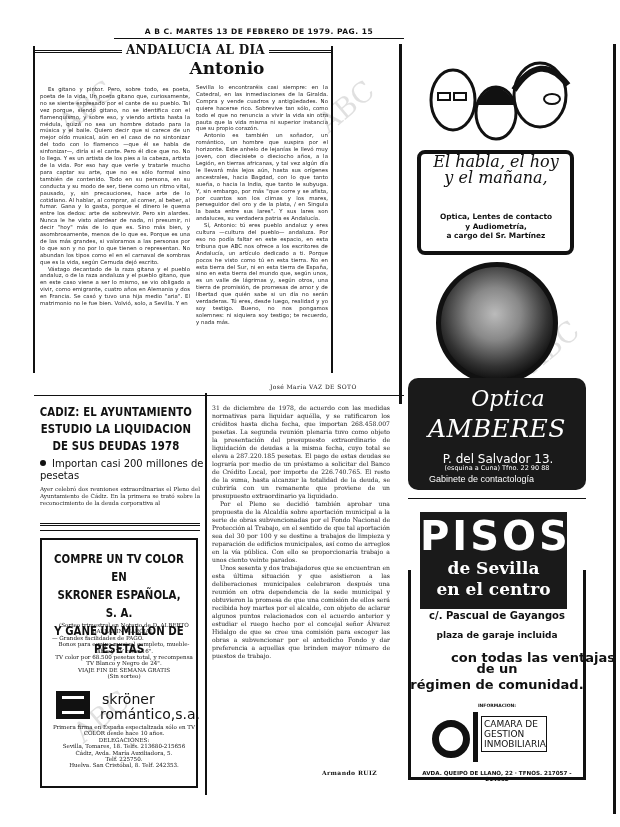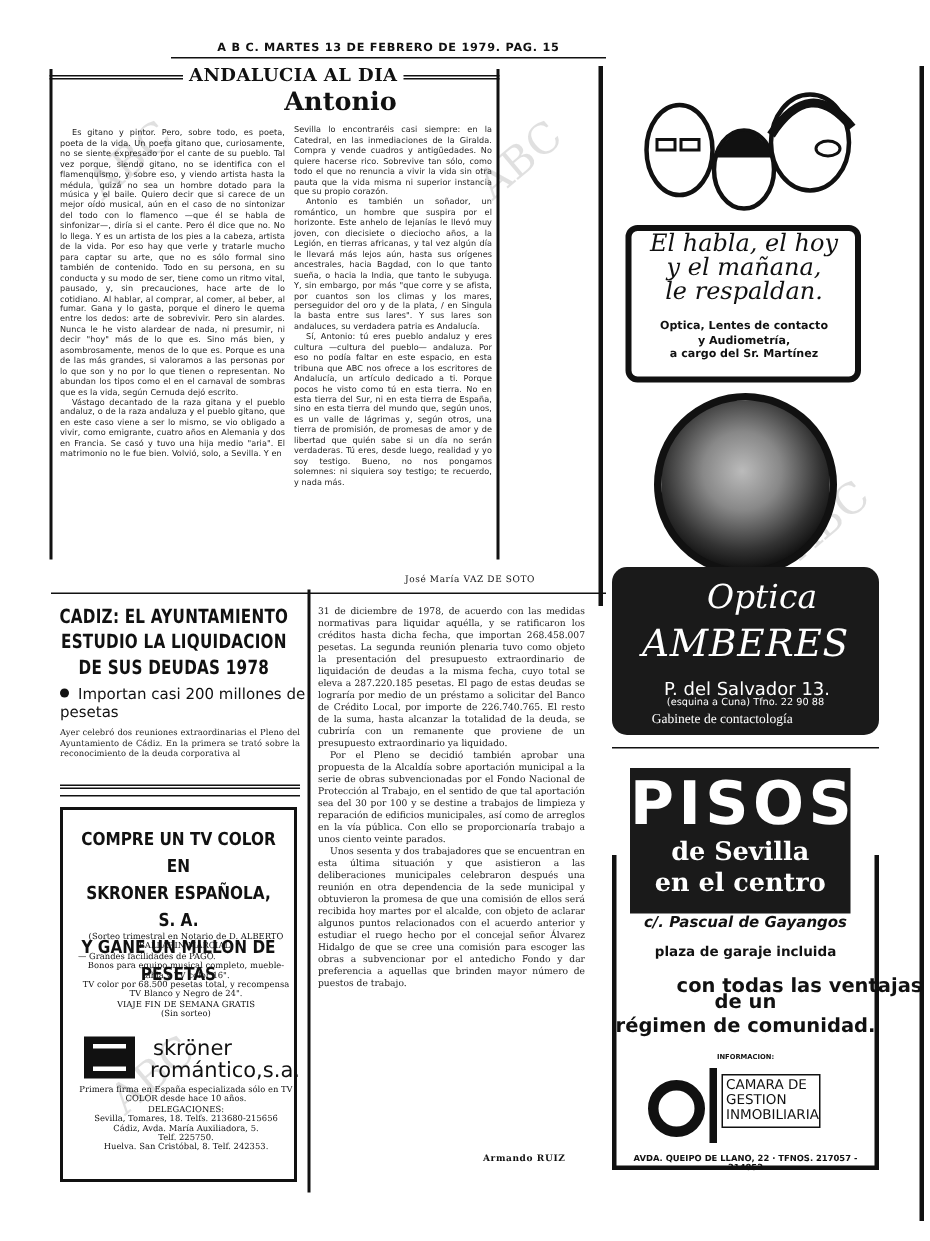--- a/index.html
+++ b/index.html
@@ -53,21 +53,21 @@
     font-family: "DejaVu Serif", serif; font-style: italic; font-size: 16px; line-height: 16px; }
   .optica-services { position: absolute; top: 212px; left: 420px; width: 152px; text-align: center;
     font-family: "DejaVu Sans", sans-serif; font-weight: bold; font-size: 7.4px; line-height: 9.6px; }
   .portrait { position: absolute; top: 262px; left: 436px; width: 122px; height: 122px; border-radius: 50%;
     border: 5px solid #111; background: radial-gradient(circle at 48% 42%, #bbb 0%, #888 30%, #333 60%, #111 75%); }
   .amberes-card { position: absolute; top: 378px; left: 408px; width: 178px; height: 112px; background: #1a1a1a; border-radius: 10px; color: #fff; text-align: center; }
   .amberes-optica { position: absolute; top: 8px; left: 0; width: 200px; font-family: "DejaVu Serif", serif; font-style: italic; font-size: 22px; }
   .amberes-name { position: absolute; top: 36px; left: 0; width: 178px; font-family: "DejaVu Serif", serif; font-style: italic; font-size: 25px; letter-spacing: 0.5px; }
   .amberes-addr { position: absolute; top: 74px; left: 0; width: 180px; font-family: "DejaVu Sans", sans-serif; font-size: 12px; }
   .amberes-phone { position: absolute; top: 86px; left: 0; width: 178px; font-family: "DejaVu Sans", sans-serif; font-size: 6.5px; }
-  .amberes-gab { position: absolute; top: 96px; left: 0; width: 147px; font-family: Liberation Serif, serif; font-size: 9px; }
+  .amberes-gab { position: absolute; top: 96px; left: 0; width: 147px; font-family: Liberation Sans, sans-serif; font-size: 9px; }
 
   .pisos-box { position: absolute; top: 570px; left: 408px; width: 178px; height: 210px; border: 3px solid #111; border-top: none; }
   .pisos-black { position: absolute; top: 512px; left: 420px; width: 147px; height: 97px; background: #1a1a1a; color: #fff; text-align: center; }
   .pisos-title { position: absolute; top: 2px; left: 0; width: 130px; font-family: "DejaVu Sans", sans-serif; font-weight: bold; font-size: 40px; letter-spacing: 3px; line-height: 44px; }
   .pisos-sub { position: absolute; top: 46px; left: 0; width: 147px; font-family: "DejaVu Serif", serif; font-weight: bold; font-size: 17px; line-height: 21px; }
   .pisos-line { position: absolute; left: 408px; width: 178px; text-align: center; font-family: "DejaVu Sans", sans-serif; font-weight: bold; }
   .cgi-logo { position: absolute; top: 720px; left: 432px; width: 38px; height: 38px; border-radius: 50%; border: 7px solid #111; }
   .cgi-bar { position: absolute; top: 712px; left: 473px; width: 5px; height: 50px; background: #111; }
   .cgi-text { position: absolute; top: 716px; left: 481px; width: 66px; border: 1px solid #111;
     font-family: "DejaVu Sans", sans-serif; font-size: 9px; line-height: 10px; padding: 2px; }
@@ -156,21 +156,20 @@
   <ellipse cx="78" cy="58" rx="20" ry="26" fill="#fff" stroke="#111" stroke-width="3"></ellipse>
   <path d="M58 50 Q78 15 98 50" fill="#111"></path>
   <ellipse cx="122" cy="40" rx="26" ry="32" fill="#fff" stroke="#111" stroke-width="3"></ellipse>
   <path d="M96 35 Q122 -5 150 30" fill="none" stroke="#111" stroke-width="6"></path>
   <ellipse cx="134" cy="44" rx="8" ry="5" fill="none" stroke="#111" stroke-width="2"></ellipse>
 </svg>
 <div class="optica-card"></div>
 <div class="optica-slogan">
   <div>El habla, el hoy</div>
   <div>y el mañana,</div>
-  <div>le respaldan.</div>
 </div>
 <div class="optica-services">
   <div>Optica, Lentes de contacto</div>
   <div>y Audiometría,</div>
   <div>a cargo del Sr. Martínez</div>
 </div>
 <div class="portrait"></div>
 <div class="amberes-card">
   <div class="amberes-optica">Optica</div>
   <div class="amberes-name">AMBERES</div>
@@ -181,21 +180,21 @@
 <div class="divider" style="top:498px;left:408px;width:178px;"></div>
 
 <div class="pisos-box"></div>
 <div class="pisos-black">
   <div class="pisos-title">PISOS</div>
   <div class="pisos-sub">
     <div>de Sevilla</div>
     <div>en el centro</div>
   </div>
 </div>
-<div class="pisos-line" style="top:610px;font-size:10px;font-style:italic;">c/. Pascual de Gayangos</div>
+<div class="pisos-line" style="top:610px;font-size:10px;">c/. Pascual de Gayangos</div>
 <div class="pisos-line" style="top:630px;font-size:9px;">plaza de garaje incluida</div>
 <div class="pisos-line" style="top:650px;font-size:13px;margin-left:36px;">con todas las ventajas</div>
 <div class="pisos-line" style="top:661px;font-size:13px;">de un</div>
 <div class="pisos-line" style="top:677px;font-size:13px;">régimen de comunidad.</div>
 <div class="pisos-line" style="top:703px;font-size:4.5px;">INFORMACION:</div>
 <div class="cgi-logo"></div>
 <div class="cgi-bar"></div>
 <div class="cgi-text">
   <div>CAMARA DE</div>
   <div>GESTION</div>

